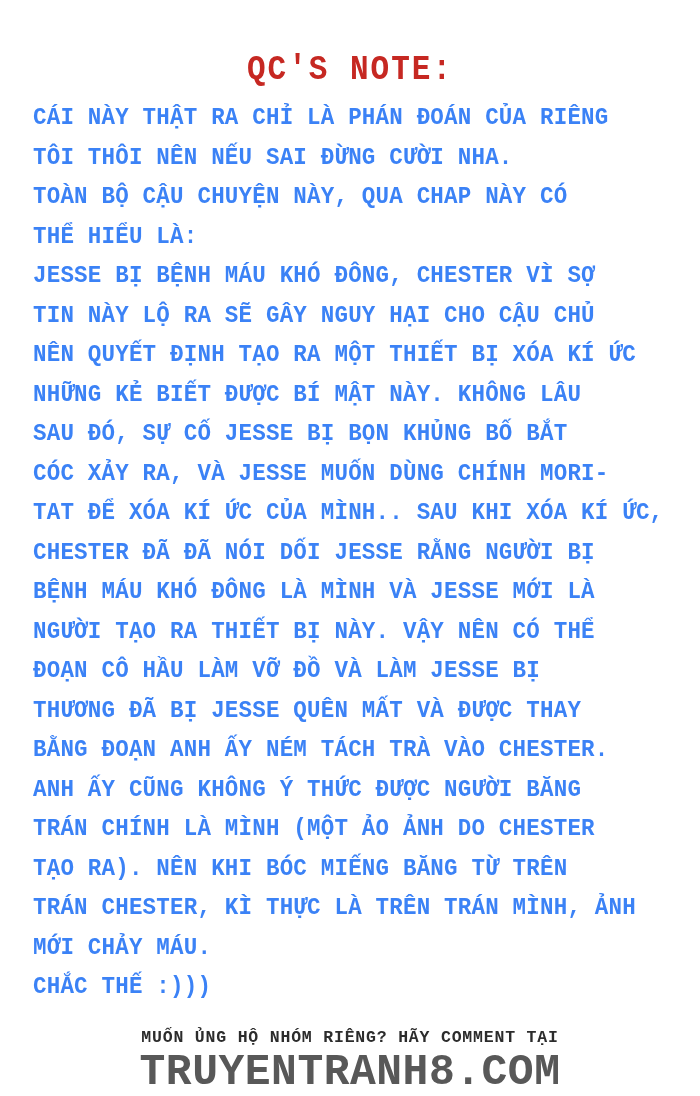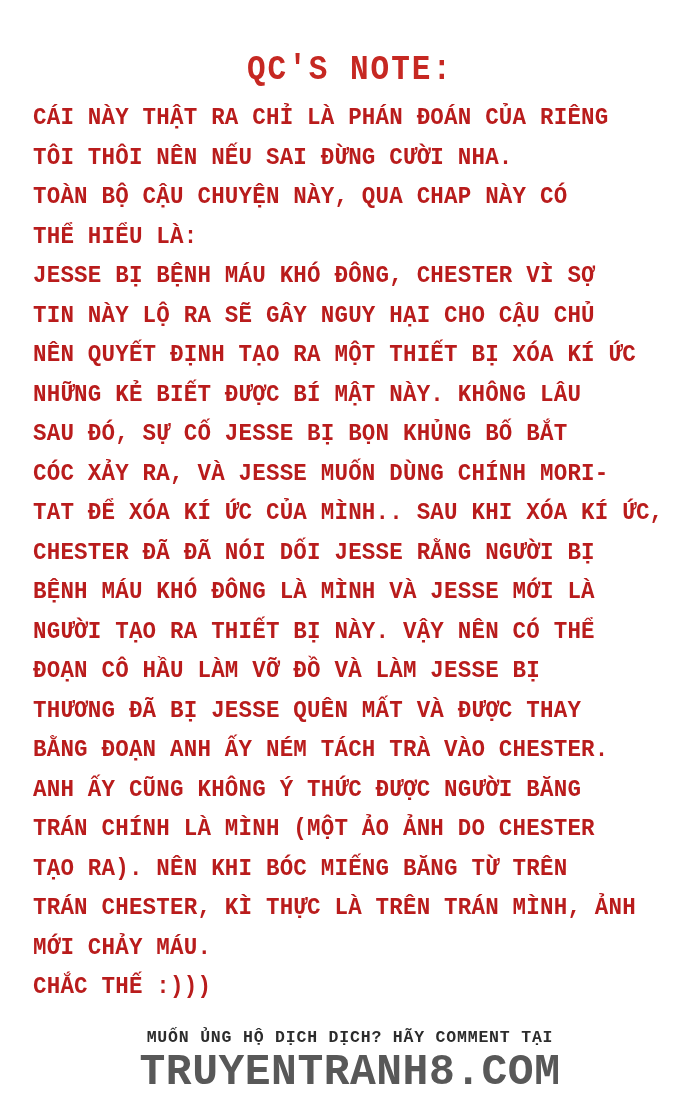--- a/index.html
+++ b/index.html
@@ -31,21 +31,21 @@
     letter-spacing: 2px;
     color: #c62822;
     transform: scaleY(1.12);
     transform-origin: top center;
   }
   .note-body {
     position: absolute;
     top: 99px;
     left: 33px;
     right: 20px;
-    color: #b91c1c;
+    color: #3b82f6;
   }
   .note-line {
     font-size: 22.5px;
     font-weight: bold;
     line-height: 39.5px;
     letter-spacing: 0.2px;
     white-space: nowrap;
     transform: scaleY(1.08);
     transform-origin: left center;
   }
@@ -102,17 +102,17 @@
     <div class="note-line">THƯƠNG ĐÃ BỊ JESSE QUÊN MẤT VÀ ĐƯỢC THAY</div>
     <div class="note-line">BẰNG ĐOẠN ANH ẤY NÉM TÁCH TRÀ VÀO CHESTER.</div>
     <div class="note-line">ANH ẤY CŨNG KHÔNG Ý THỨC ĐƯỢC NGƯỜI BĂNG</div>
     <div class="note-line">TRÁN CHÍNH LÀ MÌNH (MỘT ẢO ẢNH DO CHESTER</div>
     <div class="note-line">TẠO RA). NÊN KHI BÓC MIẾNG BĂNG TỪ TRÊN</div>
     <div class="note-line">TRÁN CHESTER, KÌ THỰC LÀ TRÊN TRÁN MÌNH, ẢNH</div>
     <div class="note-line">MỚI CHẢY MÁU.</div>
     <div class="note-line">CHẮC THẾ :)))</div>
   </div>
 
-  <div class="footer-support">MUỐN ỦNG HỘ DỊCH DỊCH? HÃY COMMENT TẠI</div>
+  <div class="footer-support">MUỐN ỦNG HỘ NHÓM RIÊNG? HÃY COMMENT TẠI</div>
 
   <div class="footer-site">TRUYENTRANH8.COM</div>
 
 </div>
 
 </body></html>

